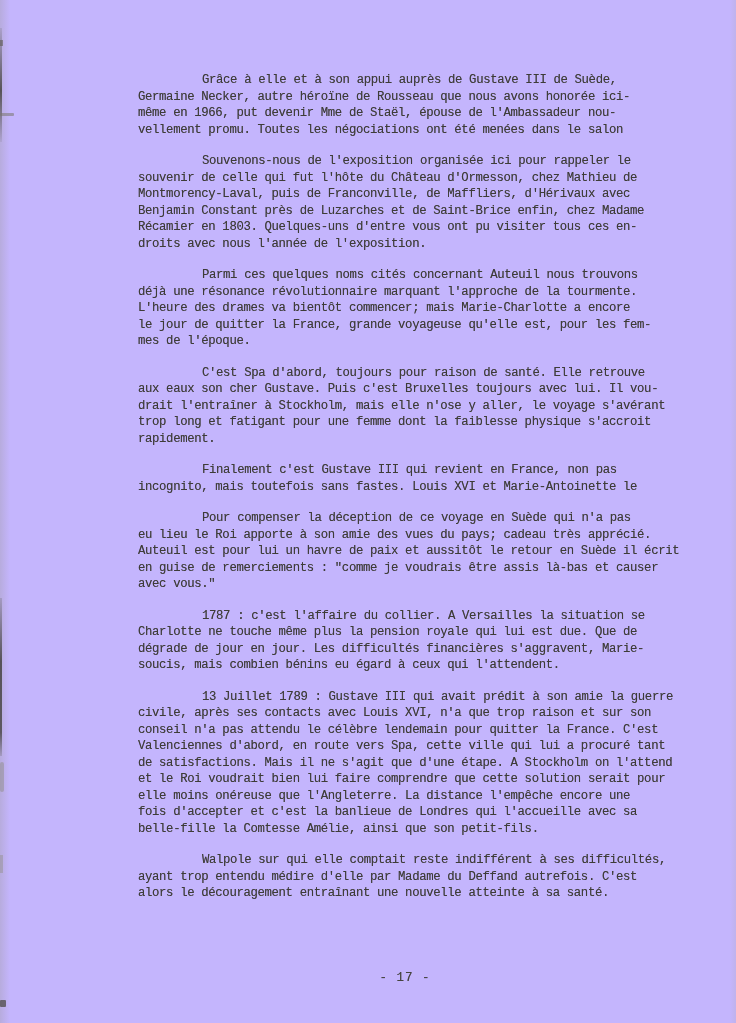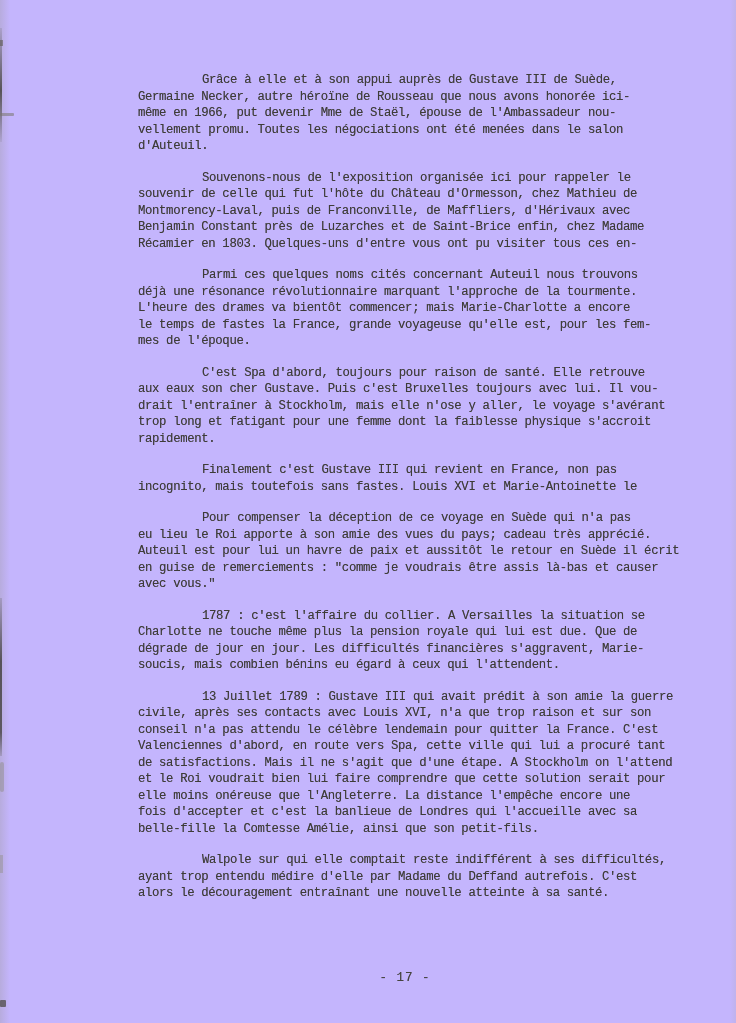--- a/index.html
+++ b/index.html
@@ -111,34 +111,34 @@
   <div class="artifact art-smudge-1"></div>
   <div class="artifact art-smudge-2"></div>
   <div class="artifact art-mark-bottom"></div>
 
   <div class="text-block">
       <div class="para">
         <div class="line">Grâce à elle et à son appui auprès de Gustave III de Suède,</div>
         <div class="line">Germaine Necker, autre héroïne de Rousseau que nous avons honorée ici-</div>
         <div class="line">même en 1966, put devenir Mme de Staël, épouse de l'Ambassadeur nou-</div>
         <div class="line">vellement promu. Toutes les négociations ont été menées dans le salon</div>
-        <div class="line">d'Auteuil.</div>
       </div>
       <div class="para">
         <div class="line">Souvenons-nous de l'exposition organisée ici pour rappeler le</div>
         <div class="line">souvenir de celle qui fut l'hôte du Château d'Ormesson, chez Mathieu de</div>
         <div class="line">Montmorency-Laval, puis de Franconville, de Maffliers, d'Hérivaux avec</div>
         <div class="line">Benjamin Constant près de Luzarches et de Saint-Brice enfin, chez Madame</div>
         <div class="line">Récamier en 1803. Quelques-uns d'entre vous ont pu visiter tous ces en-</div>
+        <div class="line">droits avec nous l'année de l'exposition.</div>
       </div>
       <div class="para">
         <div class="line">Parmi ces quelques noms cités concernant Auteuil nous trouvons</div>
         <div class="line">déjà une résonance révolutionnaire marquant l'approche de la tourmente.</div>
         <div class="line">L'heure des drames va bientôt commencer; mais Marie-Charlotte a encore</div>
-        <div class="line">le temps de fastes la France, grande voyageuse qu'elle est, pour les fem-</div>
+        <div class="line">le jour de quitter la France, grande voyageuse qu'elle est, pour les fem-</div>
         <div class="line">mes de l'époque.</div>
       </div>
       <div class="para">
         <div class="line">C'est Spa d'abord, toujours pour raison de santé. Elle retrouve</div>
         <div class="line">aux eaux son cher Gustave. Puis c'est Bruxelles toujours avec lui. Il vou-</div>
         <div class="line">drait l'entraîner à Stockholm, mais elle n'ose y aller, le voyage s'avérant</div>
         <div class="line">trop long et fatigant pour une femme dont la faiblesse physique s'accroit</div>
         <div class="line">rapidement.</div>
       </div>
       <div class="para">

